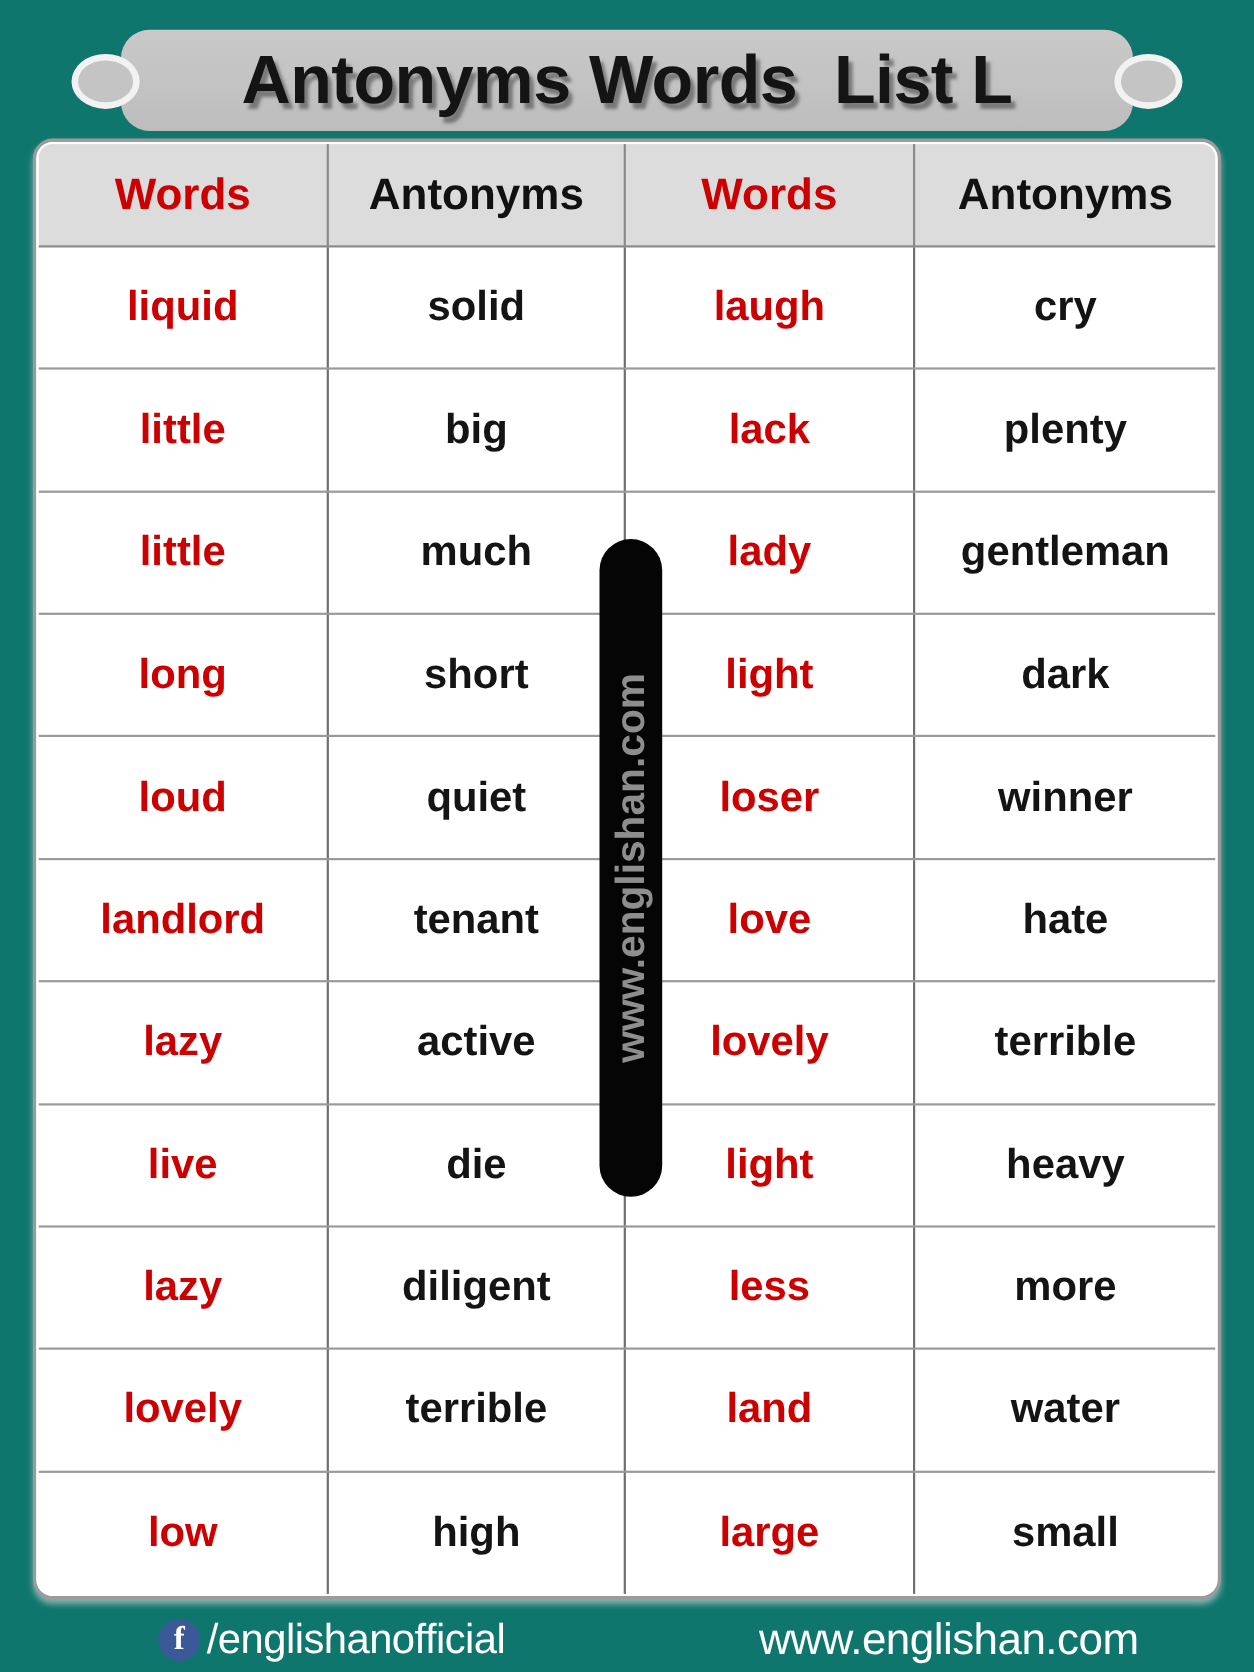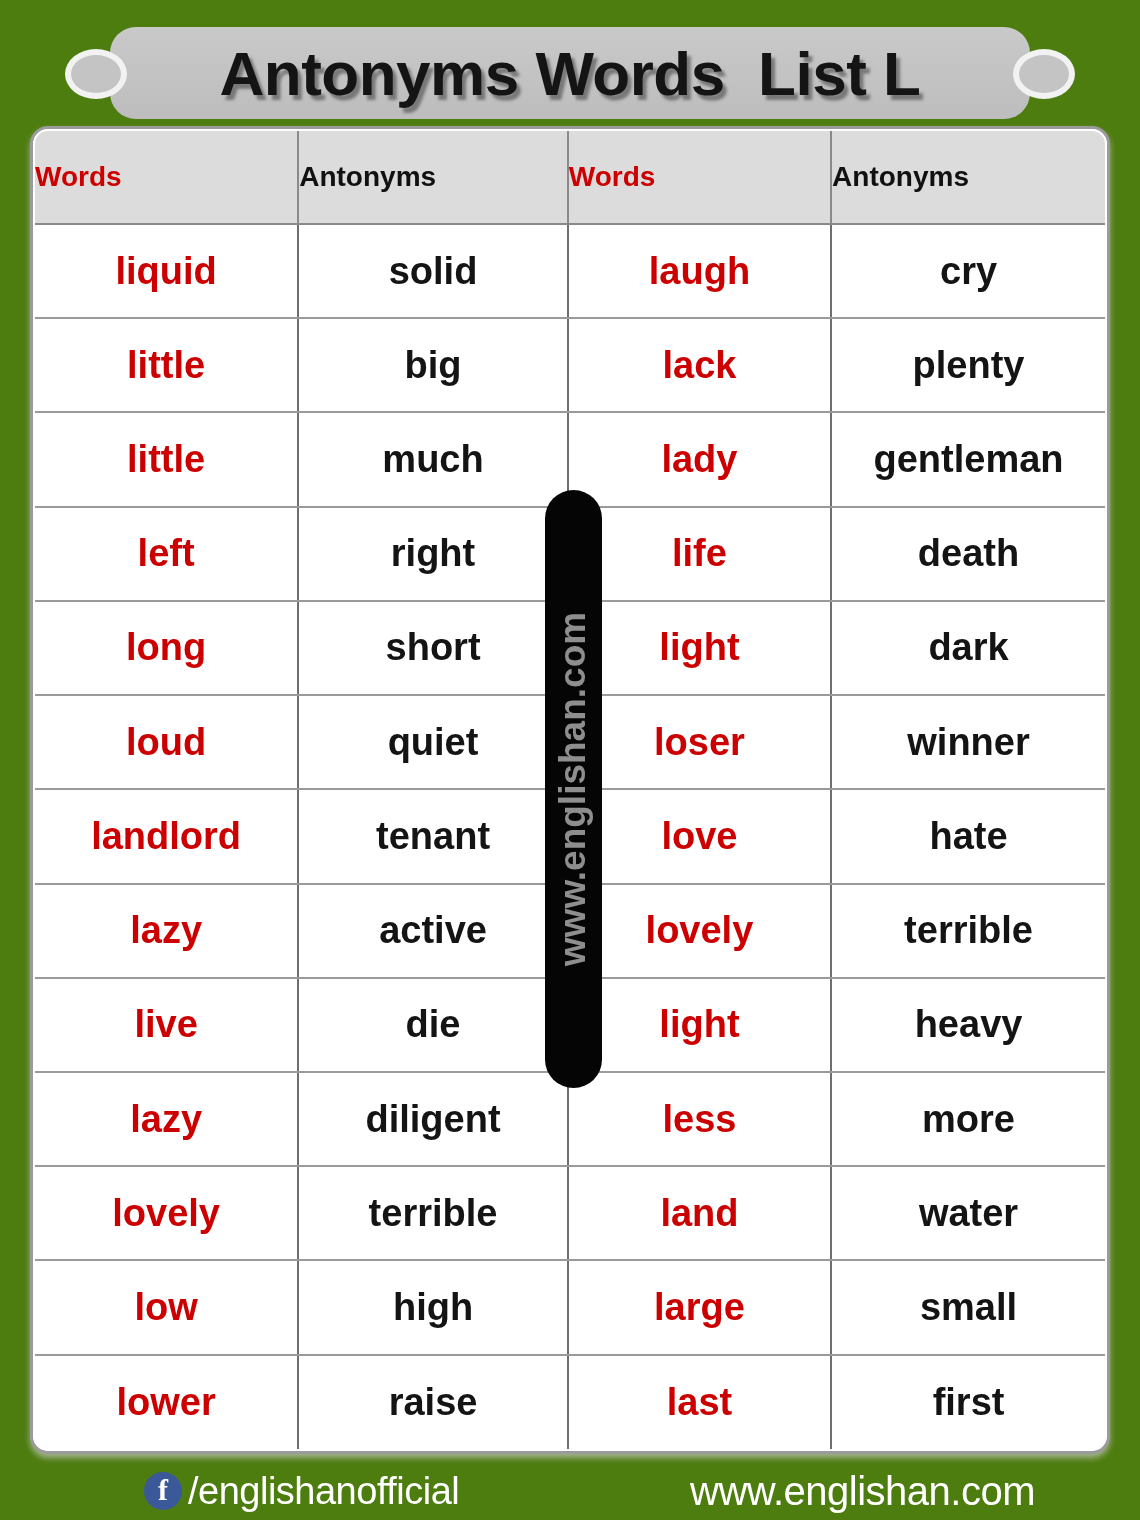--- a/index.html
+++ b/index.html
@@ -9,21 +9,21 @@
     height: 1520px;
     background: #000000;
     font-family: "Liberation Sans", sans-serif;
     overflow: hidden;
   }
 
   #page {
     position: relative;
     width: 1140px;
     height: 1520px;
-    background: #4d7c0f;
+    background: #0f766e;
     text-decoration: underline;
   }
 
   
   .title-banner {
     position: absolute;
     left: 65px;
     top: 27px;
     width: 1010px;
     height: 92px;
@@ -93,24 +93,24 @@
     border-collapse: collapse;
     table-layout: fixed;
   }
   table.antonyms col.c1 { width: 24.6%; }
   table.antonyms col.c2 { width: 25.2%; }
   table.antonyms col.c3 { width: 24.6%; }
   table.antonyms col.c4 { width: 25.6%; }
 
   table.antonyms th {
     background: #dcdcdc;
-    font-size: 28px;
+    font-size: 40px;
     font-weight: bold;
     height: 93px;
-    text-align: left;
+    text-align: center;
     border-right: 2px solid #8a8a8a;
     border-bottom: 2px solid #8a8a8a;
     vertical-align: middle;
   }
   table.antonyms th:last-child { border-right: none; }
   th.word-head { color: #cc0000; }
   th.ant-head  { color: #111111; }
 
   table.antonyms td {
     height: 82px;
@@ -237,26 +237,20 @@
               <td class="word">lack</td>
               <td class="ant">plenty</td>
             </tr>
             <tr>
               <td class="word">little</td>
               <td class="ant">much</td>
               <td class="word">lady</td>
               <td class="ant">gentleman</td>
             </tr>
             <tr>
-              <td class="word">left</td>
-              <td class="ant">right</td>
-              <td class="word">life</td>
-              <td class="ant">death</td>
-            </tr>
-            <tr>
               <td class="word">long</td>
               <td class="ant">short</td>
               <td class="word">light</td>
               <td class="ant">dark</td>
             </tr>
             <tr>
               <td class="word">loud</td>
               <td class="ant">quiet</td>
               <td class="word">loser</td>
               <td class="ant">winner</td>
@@ -289,26 +283,20 @@
               <td class="word">lovely</td>
               <td class="ant">terrible</td>
               <td class="word">land</td>
               <td class="ant">water</td>
             </tr>
             <tr>
               <td class="word">low</td>
               <td class="ant">high</td>
               <td class="word">large</td>
               <td class="ant">small</td>
-            </tr>
-            <tr>
-              <td class="word">lower</td>
-              <td class="ant">raise</td>
-              <td class="word">last</td>
-              <td class="ant">first</td>
             </tr>
           </tbody>
       </table>
     </div>
   </div>
 
   <div class="watermark-pill">
     <span class="watermark-text">www.englishan.com</span>
   </div>
 

